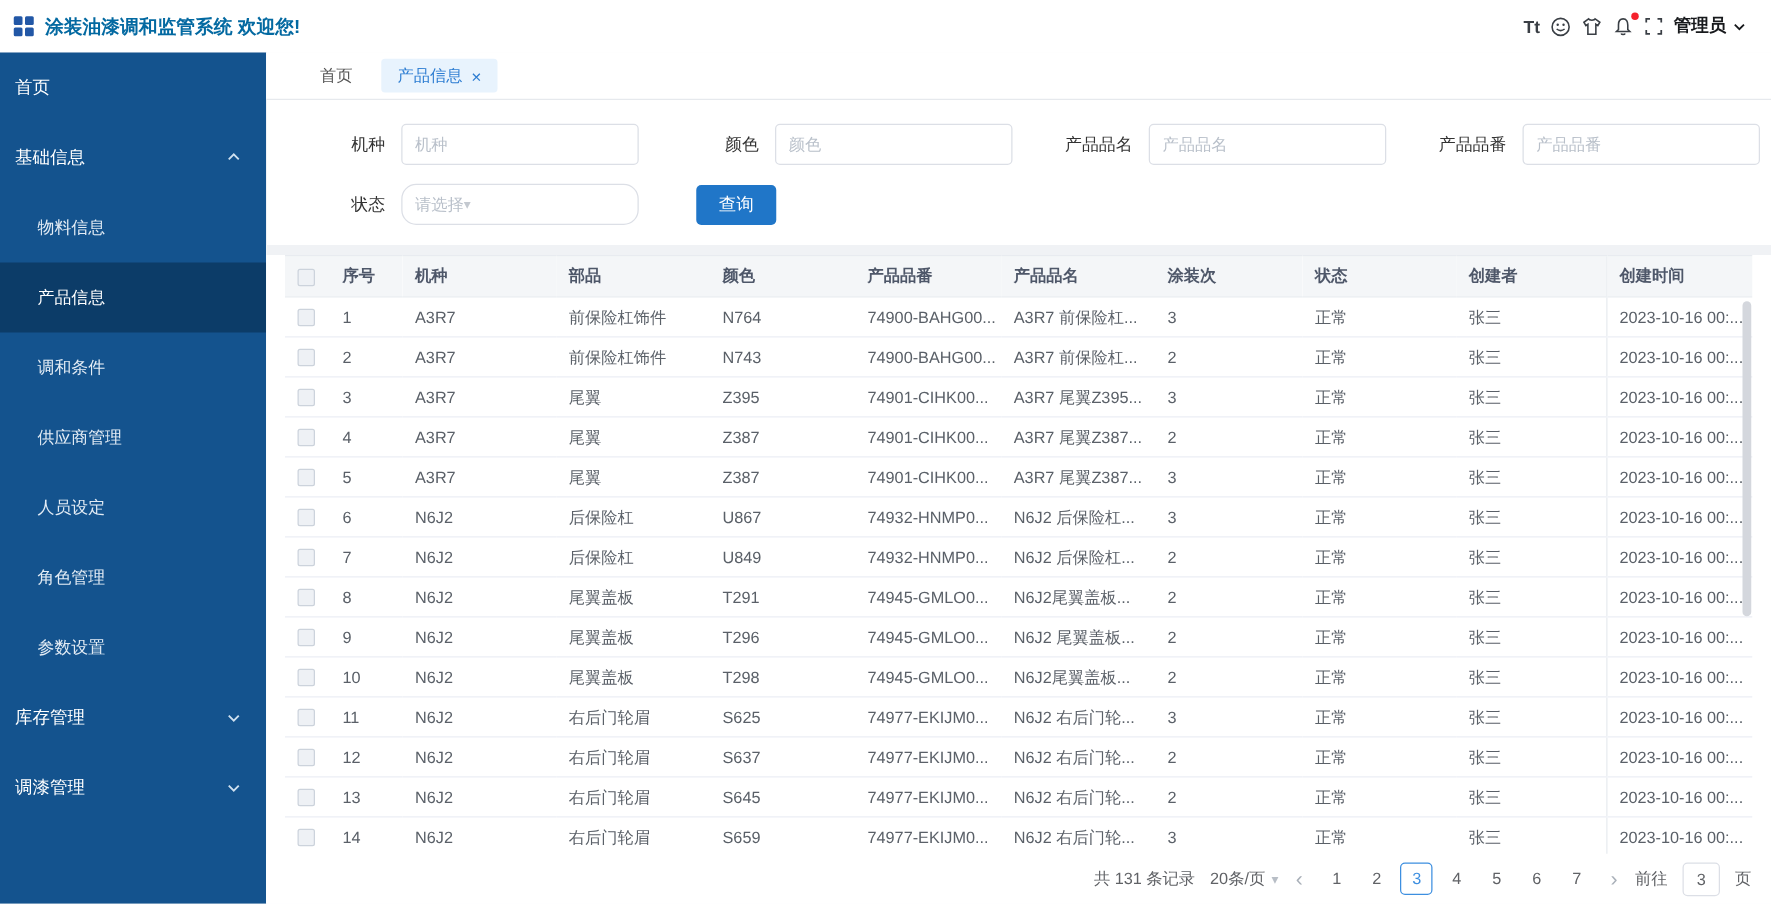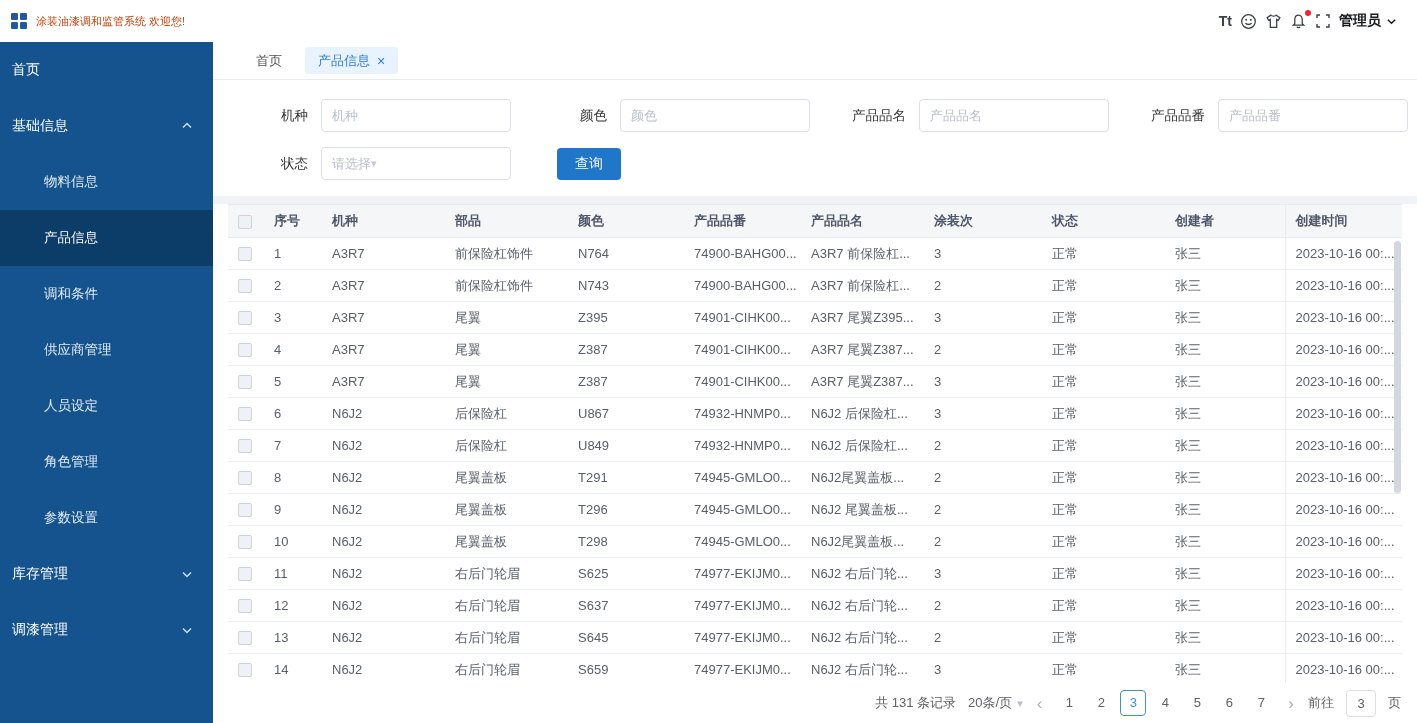--- a/index.html
+++ b/index.html
@@ -6,38 +6,38 @@
   html, body { width: 1417px; height: 723px; overflow: hidden; }
   body {
     font-family: "Liberation Sans", "DejaVu Sans", sans-serif;
     font-size: 13px; color: #5a6068; background: #f0f2f5;
   }
 
   
   .topbar { height: 42px; background: #fff; display: flex; justify-content: space-between;
             align-items: center; padding: 0 20px 0 10px; }
   .topbar-left { display: flex; align-items: center; gap: 8px; }
-  .app-title { color: #c2410c; font-size: 11px; font-weight: normal; }
+  .app-title { color: #0369a1; font-size: 15px; font-weight: bold; }
   .topbar-right { display: flex; align-items: center; gap: 8px; color: #3a3f45; }
   .tb-icon { position: relative; display: inline-flex; align-items: center; cursor: pointer;
              font-size: 14px; font-weight: bold; line-height: 1; }
   .badge-dot { position: absolute; top: -3px; right: -4px; width: 6px; height: 6px;
                border-radius: 50%; background: #f5222d; }
   .user-box { display: flex; align-items: center; gap: 5px; font-size: 14px; font-weight: bold;
               color: #17191c; cursor: pointer; }
 
   
   .layout { display: flex; height: 681px; }
 
   
   .sidebar { width: 213px; flex-shrink: 0; background: #14538e; overflow: hidden; }
   .side-item { height: 56px; display: flex; align-items: center; justify-content: space-between;
                padding: 0 20px 0 12px; color: #fff; font-size: 14px; cursor: pointer; }
   .side-item .chev { color: #cfe0ef; }
-  .side-item.child { padding-left: 44px; color: #e3ecf5; font-size: 13.5px; }
+  .side-item.child { padding-left: 30px; color: #e3ecf5; font-size: 13.5px; }
   .side-item.child.active { background: #0c3c68; color: #fff; }
 
   
   .content { flex: 1; min-width: 0; display: flex; flex-direction: column; background: #fff; }
 
   .tabbar { height: 38px; background: #fff; border-bottom: 1px solid #e6e9ed;
             display: flex; align-items: center; padding-left: 30px; gap: 10px; flex-shrink: 0; }
   .tab { height: 27px; line-height: 27px; padding: 0 13px; font-size: 13px; color: #555;
          cursor: pointer; border-radius: 3px; display: flex; align-items: center; gap: 7px; }
   .tab.active { background: #e8f3fd; color: #2d7dd2; }
@@ -46,21 +46,21 @@
   
   .search-panel { padding: 19px 0 16px 30px; flex-shrink: 0; }
   .search-row { display: flex; align-items: center; gap: 31px; margin-bottom: 15px; }
   .search-row:last-child { margin-bottom: 0; }
   .field { display: flex; align-items: center; }
   .f-label { width: 78px; text-align: right; padding-right: 13px; font-size: 13.5px;
              color: #333; flex-shrink: 0; }
   .f-input { width: 190px; height: 33px; border: 1px solid #dcdfe6; border-radius: 4px;
              padding: 0 10px; font-size: 13px; color: #606266; outline: none; background: #fff; }
   .f-input::placeholder { color: #b9c0ca; }
-  .f-select { display: flex; align-items: center; cursor: pointer; }
+  .f-select { display: flex; align-items: center; cursor: pointer; border-radius: 12px; }
   .f-select .ph { color: #b9c0ca; }
   .f-select .caret { color: #c4c9d0; font-size: 11px; }
   .btn-primary { width: 64px; height: 32px; margin-left: 15px; background: #2076c8; color: #fff;
                  border: none; border-radius: 4px; font-size: 14px; cursor: pointer;
                  font-family: inherit; }
 
   
   .table-panel { border-top: 8px solid #f0f2f5; flex: 1; min-height: 0;
                  display: flex; flex-direction: column; background: #fff; }
   .table-wrap { position: relative; margin: 0 15px; flex: 1; overflow: hidden; }

